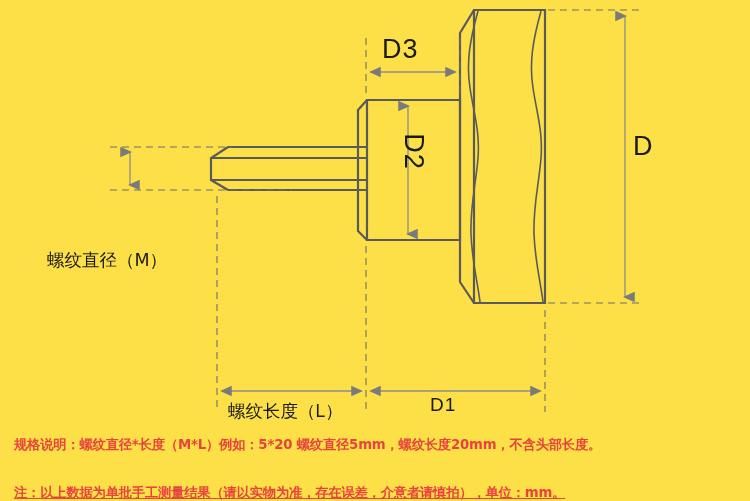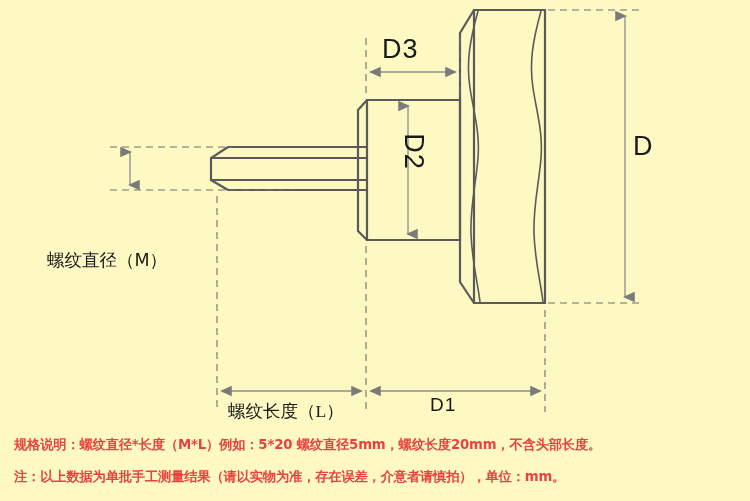--- a/index.html
+++ b/index.html
@@ -11,21 +11,21 @@
     width: 750px;
     height: 501px;
     font-family: "Liberation Sans", "DejaVu Sans", sans-serif;
     overflow: hidden;
     position: relative;
   }
   #root {
     position: relative;
     width: 750px;
     height: 501px;
-    background: #fef9c3;
+    background: #fde047;
   }
   #drawing {
     position: absolute;
     left: 0;
     top: 0;
     width: 750px;
     height: 501px;
   }
   .note-block {
     position: absolute;
@@ -38,21 +38,21 @@
     position: absolute;
     left: 14px;
     color: #e8433f;
     font-family: "DejaVu Sans", "Liberation Sans", sans-serif;
     font-size: 13.3px;
     font-weight: 700;
     letter-spacing: -0.2px;
     white-space: nowrap;
   }
   .note-line-1 { top: 6px; }
-  .note-line-2 { top: 38px; }
+  .note-line-2 { top: 54px; text-decoration: underline; }
   .dim-label {
     position: absolute;
     font-family: "Liberation Sans", "DejaVu Sans", sans-serif;
     color: #1a1a1a;
     white-space: nowrap;
   }
   .lbl-d3 {
     left: 382px;
     top: 34px;
     font-size: 27px;
@@ -82,21 +82,21 @@
     top: 200px;
     font-size: 17.5px;
     font-family: "DejaVu Sans", "Liberation Sans", sans-serif;
     letter-spacing: 0px;
     margin-top: 48px;
   }
   .lbl-l {
     left: 228px;
     top: 399px;
     font-size: 17.5px;
-    font-family: Liberation Serif, serif;
+    font-family: Liberation Sans, sans-serif;
     letter-spacing: 0px;
   }
 </style>
 </head>
 <body>
 
 <div id="root">
 
   <svg id="drawing" viewBox="0 0 750 501">
     <defs>

